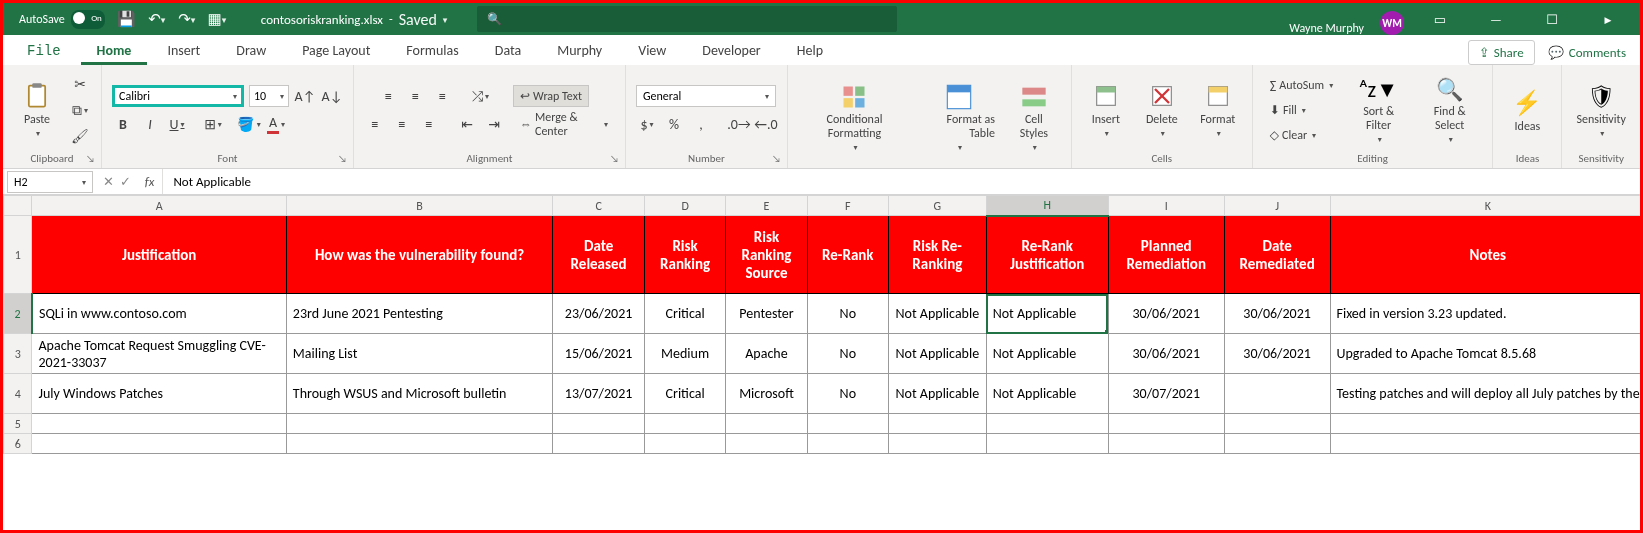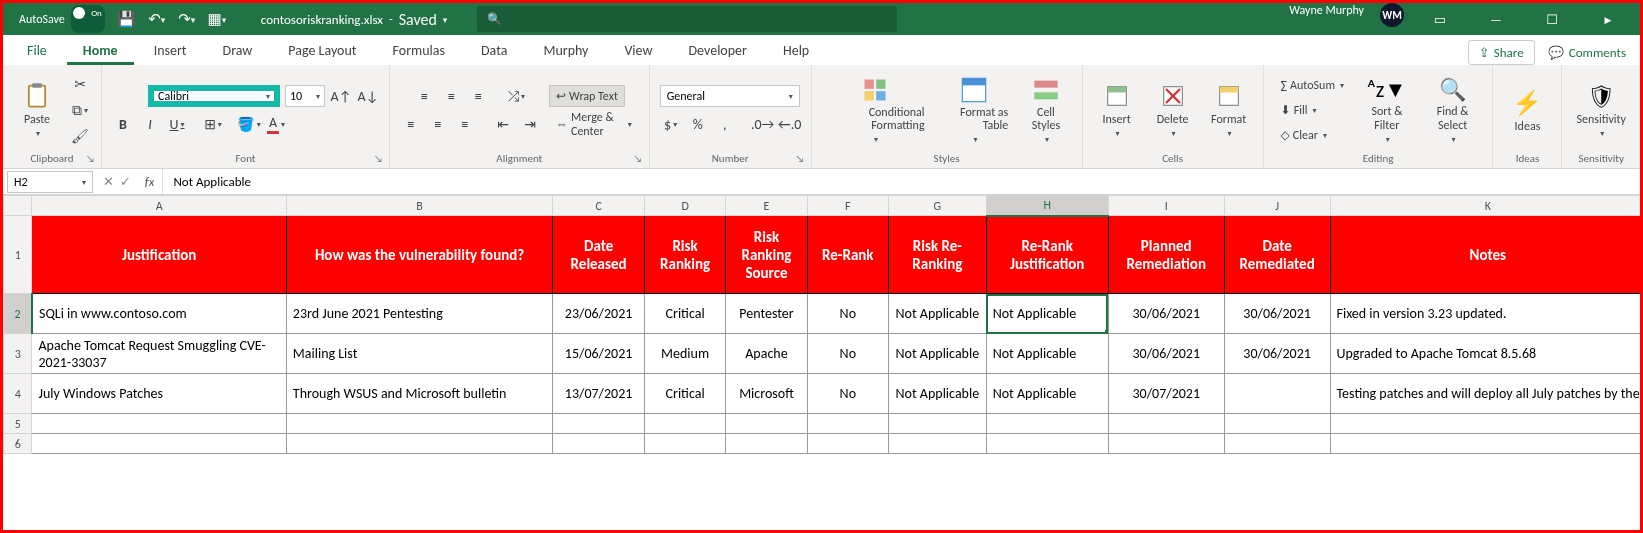--- a/index.html
+++ b/index.html
@@ -2,38 +2,38 @@
 <html><head>
 <meta charset="utf-8">
 <style>
   * { box-sizing: border-box; margin: 0; padding: 0; }
   body { font-family: "Segoe UI", Calibri, sans-serif; font-size: 13px; background: #fff; width: 1643px; height: 533px; overflow: hidden; border: 3px solid #ff0000; }
   
   
   .titlebar { background: #217346; height: 32px; display: flex; align-items: center; color: #fff; font-size: 12px; }
   .titlebar .left { display: flex; align-items: center; gap: 14px; padding-left: 16px; }
   .autosave { display: flex; align-items: center; gap: 6px; }
-  .autosave-toggle { width: 34px; height: 28px; background: #0e5c38; border-radius: 8px; position: relative; display: inline-block; }
+  .autosave-toggle { width: 34px; height: 19px; background: #0e5c38; border-radius: 8px; position: relative; display: inline-block; }
   .autosave-toggle::after { content: ""; position: absolute; width: 12px; height: 12px; background: #fff; border-radius: 50%; top: 2px; left: 2px; }
   .autosave-on { font-size: 9px; color: #fff; position: absolute; right: 3px; top: 2px; }
   .qat-icon { width: 16px; height: 16px; display: inline-flex; align-items: center; justify-content: center; font-size: 15px; }
   .titlebar .center { flex: 0 0 auto; display: flex; align-items: center; gap: 6px; margin-left: 36px; }
   .filename { font-size: 13px; }
   .saved { font-size: 16px; opacity: 0.95; }
   .dd-caret { font-size: 9px; opacity: 0.9; }
   .searchbox { margin-left: 30px; background: #185c38; height: 26px; flex: 0 0 420px; display: flex; align-items: center; padding: 0 10px; border-radius: 2px; gap: 10px; color: #c8e6d4; }
   .searchbox input { background: transparent; border: none; color: #c8e6d4; font-size: 13px; outline: none; width: 100%; }
-  .titlebar .right { margin-left: auto; display: flex; align-items: flex-start; gap: 16px; padding-right: 12px; }
-  .avatar { width: 24px; height: 24px; border-radius: 50%; background: #0f172a; color: #fff; display: flex; align-items: center; justify-content: center; font-size: 11px; font-weight: 600; }
+  .titlebar .right { margin-left: auto; display: flex; align-items: flex-end; gap: 16px; padding-right: 12px; }
+  .avatar { width: 24px; height: 24px; border-radius: 50%; background: #a21caf; color: #fff; display: flex; align-items: center; justify-content: center; font-size: 11px; font-weight: 600; }
   .winbtn { width: 40px; height: 32px; display: flex; align-items: center; justify-content: center; font-size: 13px; }
 
   
   .ribbon-tabs { background: #fff; height: 30px; display: flex; align-items: flex-end; padding: 0 8px; gap: 4px; border-bottom: none; }
   .ribbon-tab { padding: 6px 16px; font-size: 14px; color: #444; cursor: pointer; }
-  .ribbon-tab.file { color: #217346; font-weight: 400; }
+  .ribbon-tab.file { color: #217346; font-weight: 400; font-family: Liberation Mono, monospace; }
   .ribbon-tab.active { color: #217346; font-weight: 600; border-bottom: 3px solid #217346; padding-bottom: 3px; margin-top: 20px; }
   .ribbon-right { margin-left: auto; display: flex; align-items: center; gap: 8px; }
   .share-btn { color: #217346; display: flex; align-items: center; gap: 4px; padding: 4px 10px; border: 1px solid #ccc; border-radius: 3px; font-size: 13px; }
   .comments-btn { color: #217346; display: flex; align-items: center; gap: 4px; padding: 4px 6px; font-size: 13px; }
 
   
   .ribbon { background: #f3f2f1; height: 104px; display: flex; border-bottom: 1px solid #d4d4d4; }
   .group { display: flex; flex-direction: column; border-right: 1px solid #e1dfdd; padding: 4px 10px 2px; }
   .group-body { flex: 1; display: flex; align-items: center; gap: 8px; }
   .group-label { text-align: center; font-size: 11px; color: #666; padding: 1px 0; position: relative; }
@@ -41,21 +41,21 @@
   .vstack { display: flex; flex-direction: column; gap: 4px; align-items: center; }
   .hstack { display: flex; align-items: center; gap: 5px; }
   .rbtn { width: 22px; height: 22px; display: inline-flex; align-items: center; justify-content: center; font-size: 14px; color: #444; border: 1px solid transparent; }
   .rbtn.wide { width: auto; padding: 2px 6px; gap: 3px; font-size: 12px; }
   .rbtn.active { background: #e0ded9; border: 1px solid #c8c6c4; }
   .cmd-lbl { font-size: 12px; color: #444; }
   .bigbtn { display: flex; flex-direction: column; align-items: center; justify-content: center; gap: 2px; padding: 2px 4px; min-width: 48px; }
   .bigbtn svg, .bigbtn .ico { width: 28px; height: 28px; }
   .dropdown-arr { font-size: 8px; color: #555; margin-left: 2px; }
 
-  .fontbox { width: 132px; height: 22px; border: 6px solid #14b8a6; background: #fff; font-size: 12px; padding: 0 4px; display: flex; align-items: center; justify-content: space-between; margin-left: 36px; }
+  .fontbox { width: 132px; height: 22px; border: 3px solid #14b8a6; background: #fff; font-size: 12px; padding: 0 4px; display: flex; align-items: center; justify-content: space-between; }
   .sizebox { width: 40px; height: 22px; border: 1px solid #c8c6c4; background: #fff; font-size: 12px; padding: 0 4px; display: flex; align-items: center; justify-content: space-between; }
   .numfmt { width: 140px; height: 22px; border: 1px solid #c8c6c4; background: #fff; font-size: 12px; padding: 0 6px; display: flex; align-items: center; justify-content: space-between; }
 
   
   .formulabar { height: 26px; display: flex; align-items: center; border-bottom: 1px solid #d4d4d4; background: #fff; }
   .namebox { width: 86px; height: 22px; border: 1px solid #c8c6c4; margin: 0 4px; padding: 0 6px; display: flex; align-items: center; justify-content: space-between; font-size: 12px; }
   .fbar-btns { display: flex; align-items: center; gap: 6px; padding: 0 6px; color: #888; }
   .fx { font-style: italic; font-size: 13px; color: #555; padding: 0 8px; }
   .fcontent { flex: 1; padding: 0 10px; font-size: 13px; border-left: 1px solid #e1dfdd; height: 100%; display: flex; align-items: center; }
 
@@ -248,41 +248,40 @@
 
   <div class="group">
     <div class="group-body">
       <div class="bigbtn">
           <svg class="ico" viewBox="0 0 24 24">
             <rect x="3" y="3" width="8" height="8" fill="#e8908e"></rect>
             <rect x="13" y="3" width="8" height="8" fill="#88c088"></rect>
             <rect x="3" y="13" width="8" height="8" fill="#f4d06b"></rect>
             <rect x="13" y="13" width="8" height="8" fill="#6cb0e0"></rect>
           </svg>
-          <span class="cmd-lbl" style="text-align:right;line-height:1.1">Conditional Formatting</span>
+          <span class="cmd-lbl" style="text-align:center;line-height:1.1">Conditional Formatting</span>
           <span class="dropdown-arr">▾</span>
         </div>
       <div class="bigbtn">
           <svg class="ico" viewBox="0 0 24 24">
             <rect x="2" y="2" width="20" height="20" fill="#fff" stroke="#4a90d6"></rect>
             <rect x="2" y="2" width="20" height="6" fill="#4a90d6"></rect>
           </svg>
           <span class="cmd-lbl" style="text-align:right;line-height:1.1">Format as Table</span>
           <span class="dropdown-arr">▾</span>
         </div>
       <div class="bigbtn">
           <svg class="ico" viewBox="0 0 24 24">
             <rect x="2" y="4" width="20" height="6" fill="#d88"></rect>
             <rect x="2" y="14" width="20" height="6" fill="#8c8"></rect>
           </svg>
           <span class="cmd-lbl" style="text-align:center;line-height:1.1">Cell Styles</span>
           <span class="dropdown-arr">▾</span>
         </div>
     </div>
-    <div class="group-label">Styles</div>
   </div>
 
   <div class="group">
     <div class="group-body">
       <div class="bigbtn">
           <svg class="ico" viewBox="0 0 24 24">
             <rect x="4" y="4" width="16" height="16" fill="#fff" stroke="#888"></rect>
             <rect x="4" y="4" width="16" height="5" fill="#8ec08e"></rect>
           </svg>
           <span class="cmd-lbl">Insert</span>

